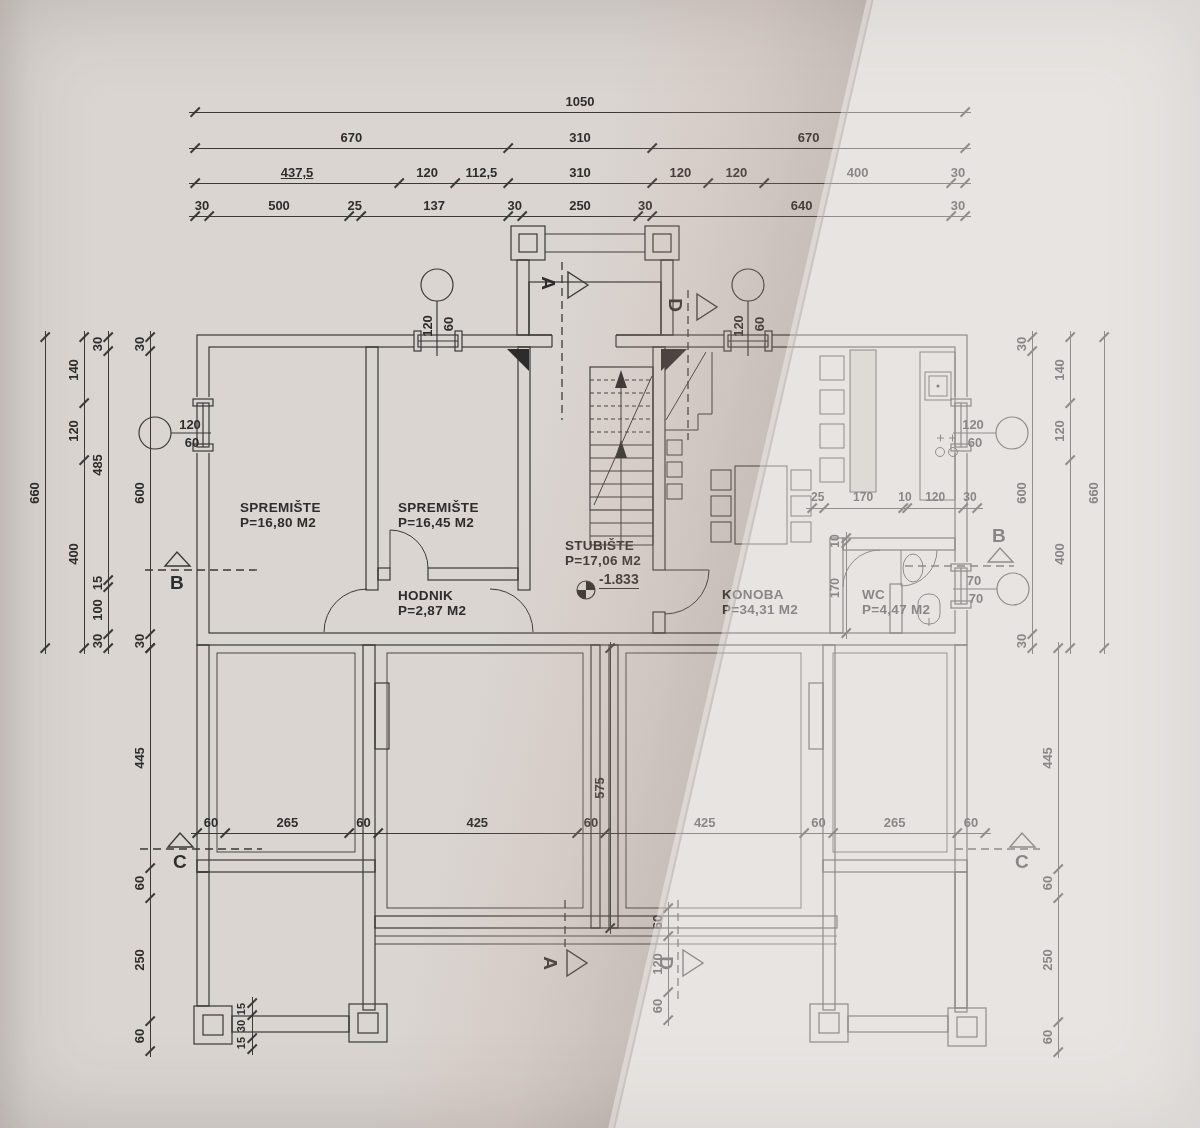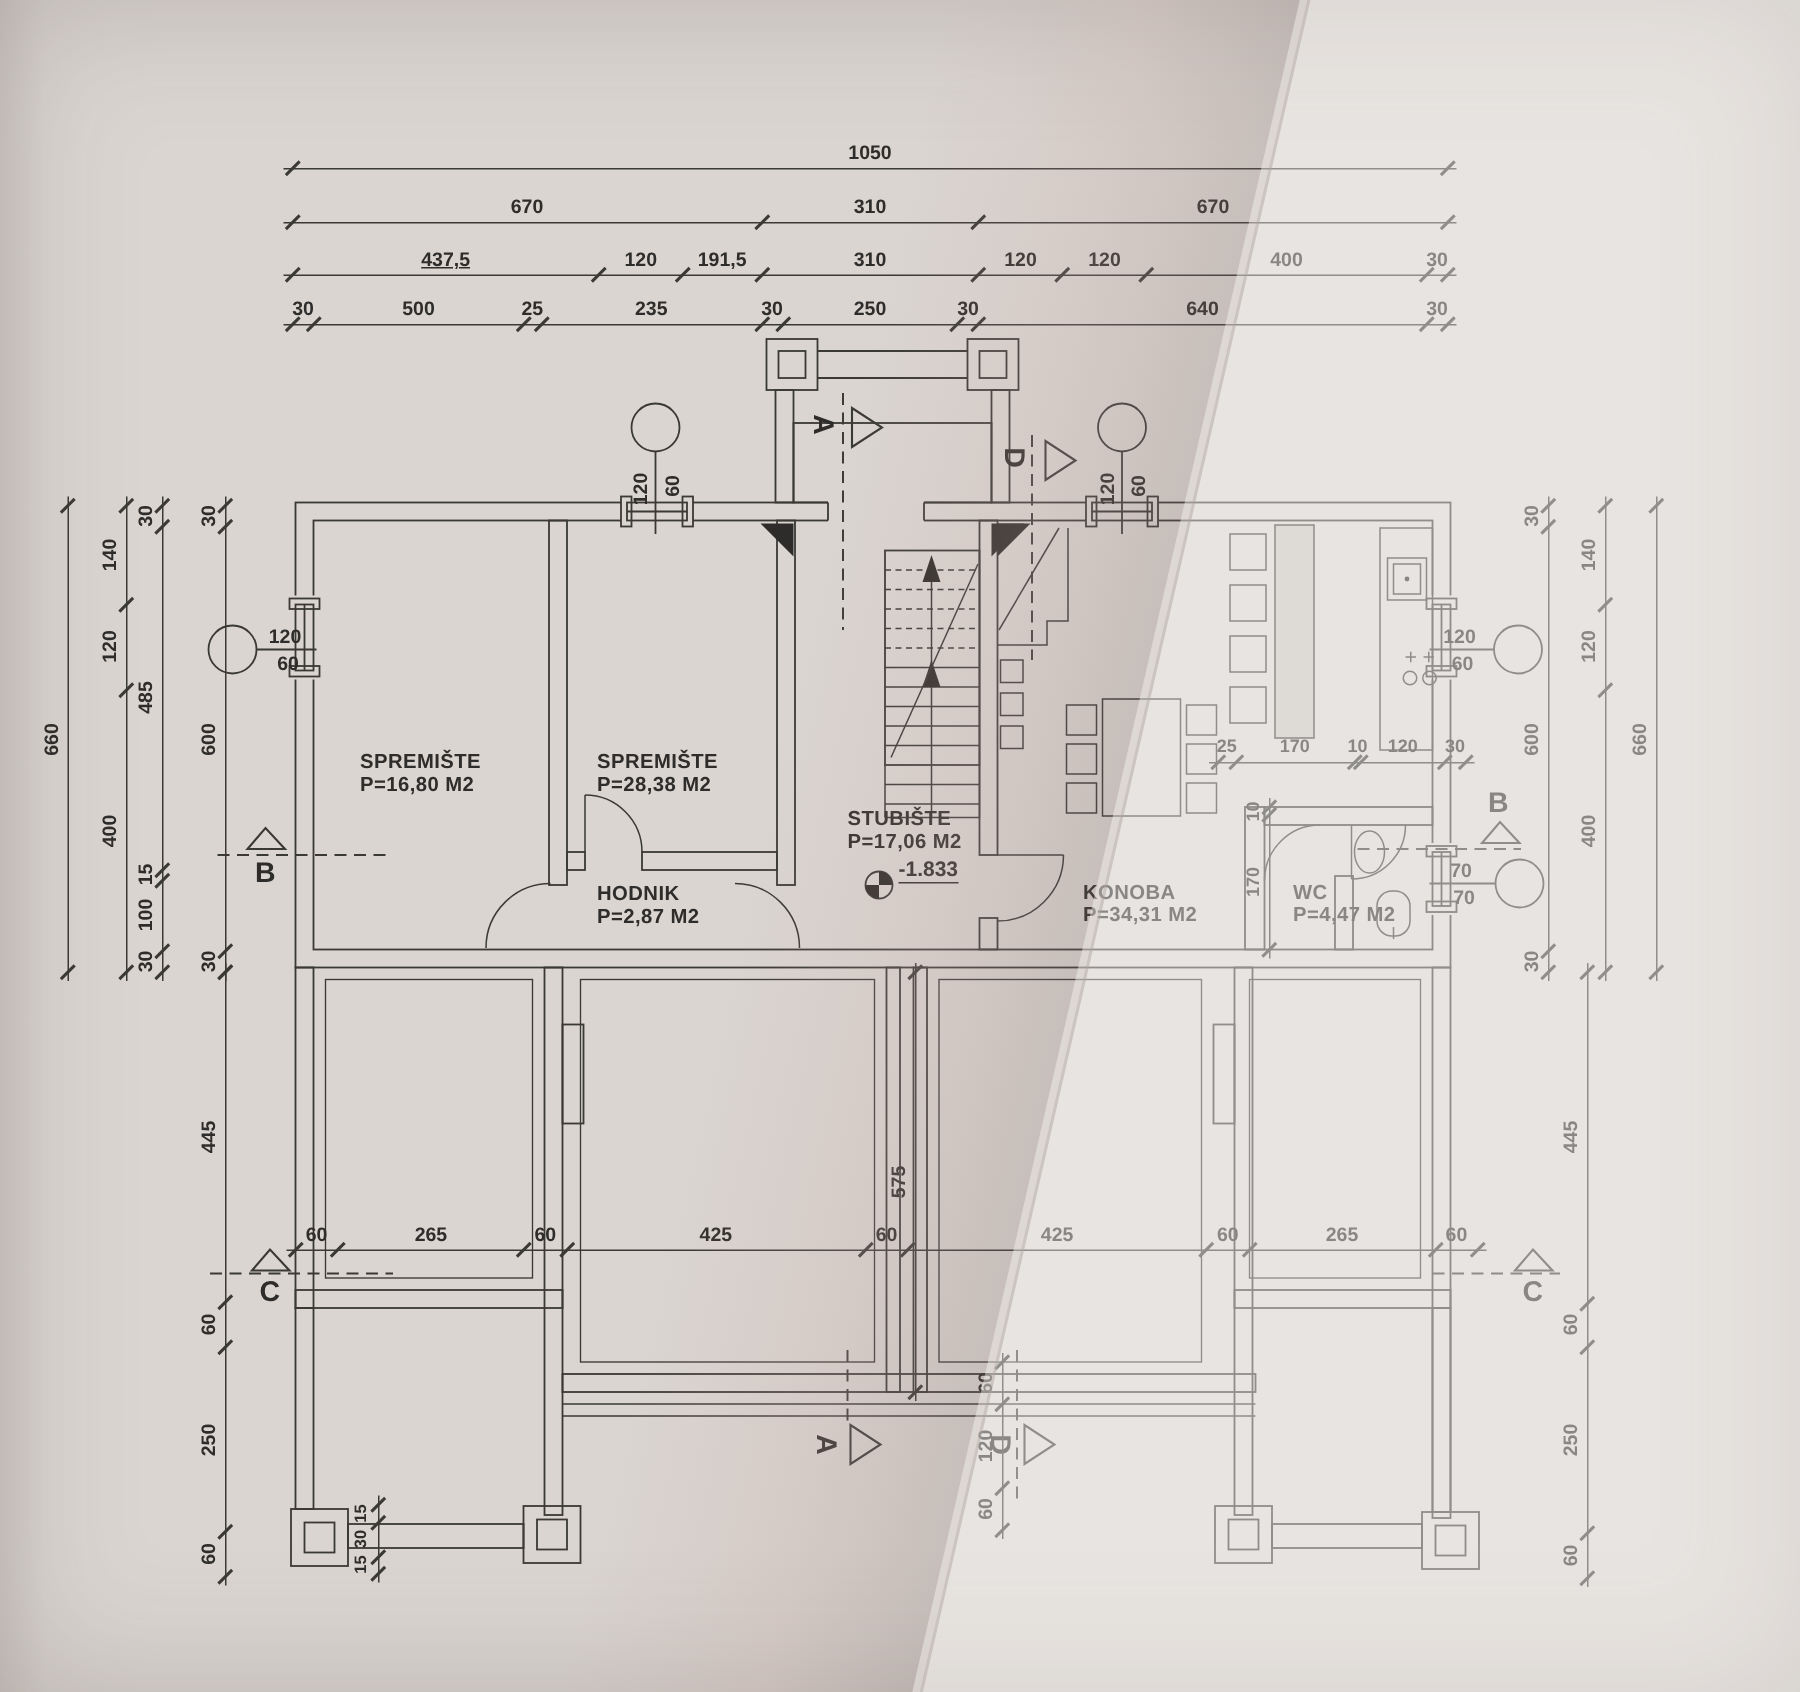--- a/index.html
+++ b/index.html
@@ -269,21 +269,21 @@
       </g>
     </g>
   </svg>
 
   <div class="room" style="left:240px;top:500px;">
     <span>SPREMIŠTE</span><br>
     <span class="area">P=16,80 M2</span>
   </div>
   <div class="room" style="left:398px;top:500px;">
     <span>SPREMIŠTE</span><br>
-    <span class="area">P=28,38 M2</span>
+    <span class="area">P=16,45 M2</span>
   </div>
   <div class="room" style="left:565px;top:538px;">
     <span>STUBIŠTE</span><br>
     <span class="area">P=17,06 M2</span>
   </div>
   <span class="lvl" style="left:599px;top:571px;">-1.833</span>
   <div class="room" style="left:398px;top:588px;">
     <span>HODNIK</span><br>
     <span class="area">P=2,87 M2</span>
   </div>
@@ -338,21 +338,21 @@
       <div class="dtick" style="left: 399.167px; top: 183px;"></div>
       <div class="dtick" style="left: 455.167px; top: 183px;"></div>
       <div class="dtick" style="left: 507.667px; top: 183px;"></div>
       <div class="dtick" style="left: 652.333px; top: 183px;"></div>
       <div class="dtick" style="left: 708.333px; top: 183px;"></div>
       <div class="dtick" style="left: 764.333px; top: 183px;"></div>
       <div class="dtick" style="left: 951px; top: 183px;"></div>
       <div class="dtick" style="left: 965px; top: 183px;"></div>
       <span class="dlab h" style="left: 297.083px; top: 165px; text-decoration: underline;">437,5</span>
       <span class="dlab h" style="left: 427.167px; top: 165px;">120</span>
-      <span class="dlab h" style="left: 481.417px; top: 165px;">191,5</span>
+      <span class="dlab h" style="left: 481.417px; top: 165px;">112,5</span>
       <span class="dlab h" style="left: 580px; top: 165px;">310</span>
       <span class="dlab h" style="left: 680.333px; top: 165px;">120</span>
       <span class="dlab h" style="left: 736.333px; top: 165px;">120</span>
       <span class="dlab h" style="left: 857.667px; top: 165px;">400</span>
       <span class="dlab h" style="left: 958px; top: 165px;">30</span>
     </div>
   <div class="chain">
       <div class="dline h" style="left: 189px; top: 216px; width: 782px;"></div>
       <div class="dtick" style="left: 195px; top: 216px;"></div>
       <div class="dtick" style="left: 209px; top: 216px;"></div>
@@ -360,21 +360,21 @@
       <div class="dtick" style="left: 360.667px; top: 216px;"></div>
       <div class="dtick" style="left: 507.667px; top: 216px;"></div>
       <div class="dtick" style="left: 521.667px; top: 216px;"></div>
       <div class="dtick" style="left: 638.333px; top: 216px;"></div>
       <div class="dtick" style="left: 652.333px; top: 216px;"></div>
       <div class="dtick" style="left: 951px; top: 216px;"></div>
       <div class="dtick" style="left: 965px; top: 216px;"></div>
       <span class="dlab h" style="left: 202px; top: 198px;">30</span>
       <span class="dlab h" style="left: 279px; top: 198px;">500</span>
       <span class="dlab h" style="left: 354.833px; top: 198px;">25</span>
-      <span class="dlab h" style="left: 434.167px; top: 198px;">235</span>
+      <span class="dlab h" style="left: 434.167px; top: 198px;">137</span>
       <span class="dlab h" style="left: 514.667px; top: 198px;">30</span>
       <span class="dlab h" style="left: 580px; top: 198px;">250</span>
       <span class="dlab h" style="left: 645.333px; top: 198px;">30</span>
       <span class="dlab h" style="left: 801.667px; top: 198px;">640</span>
       <span class="dlab h" style="left: 958px; top: 198px;">30</span>
     </div>
 
   <div class="chain">
       <div class="dline v" style="left: 45px; top: 331px; height: 323px;"></div>
       <div class="dtick" style="left: 45px; top: 337px;"></div>

